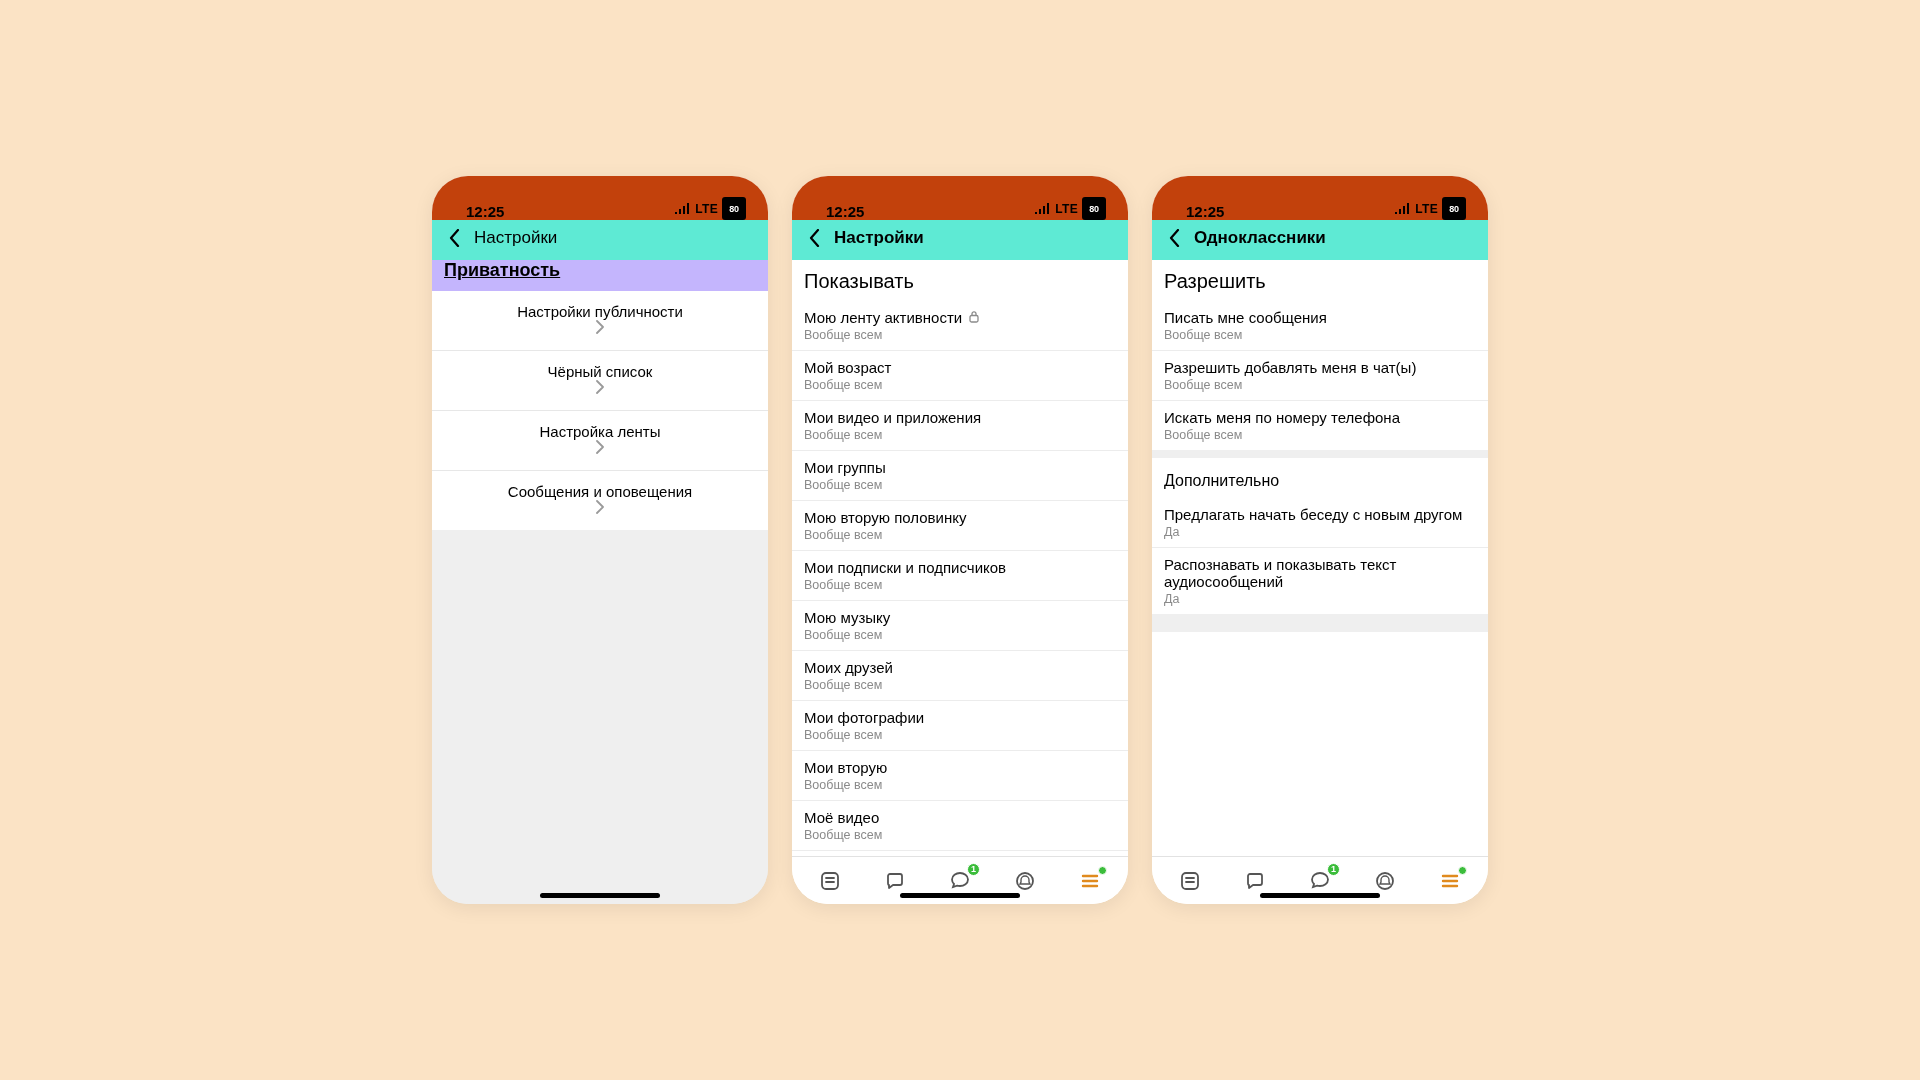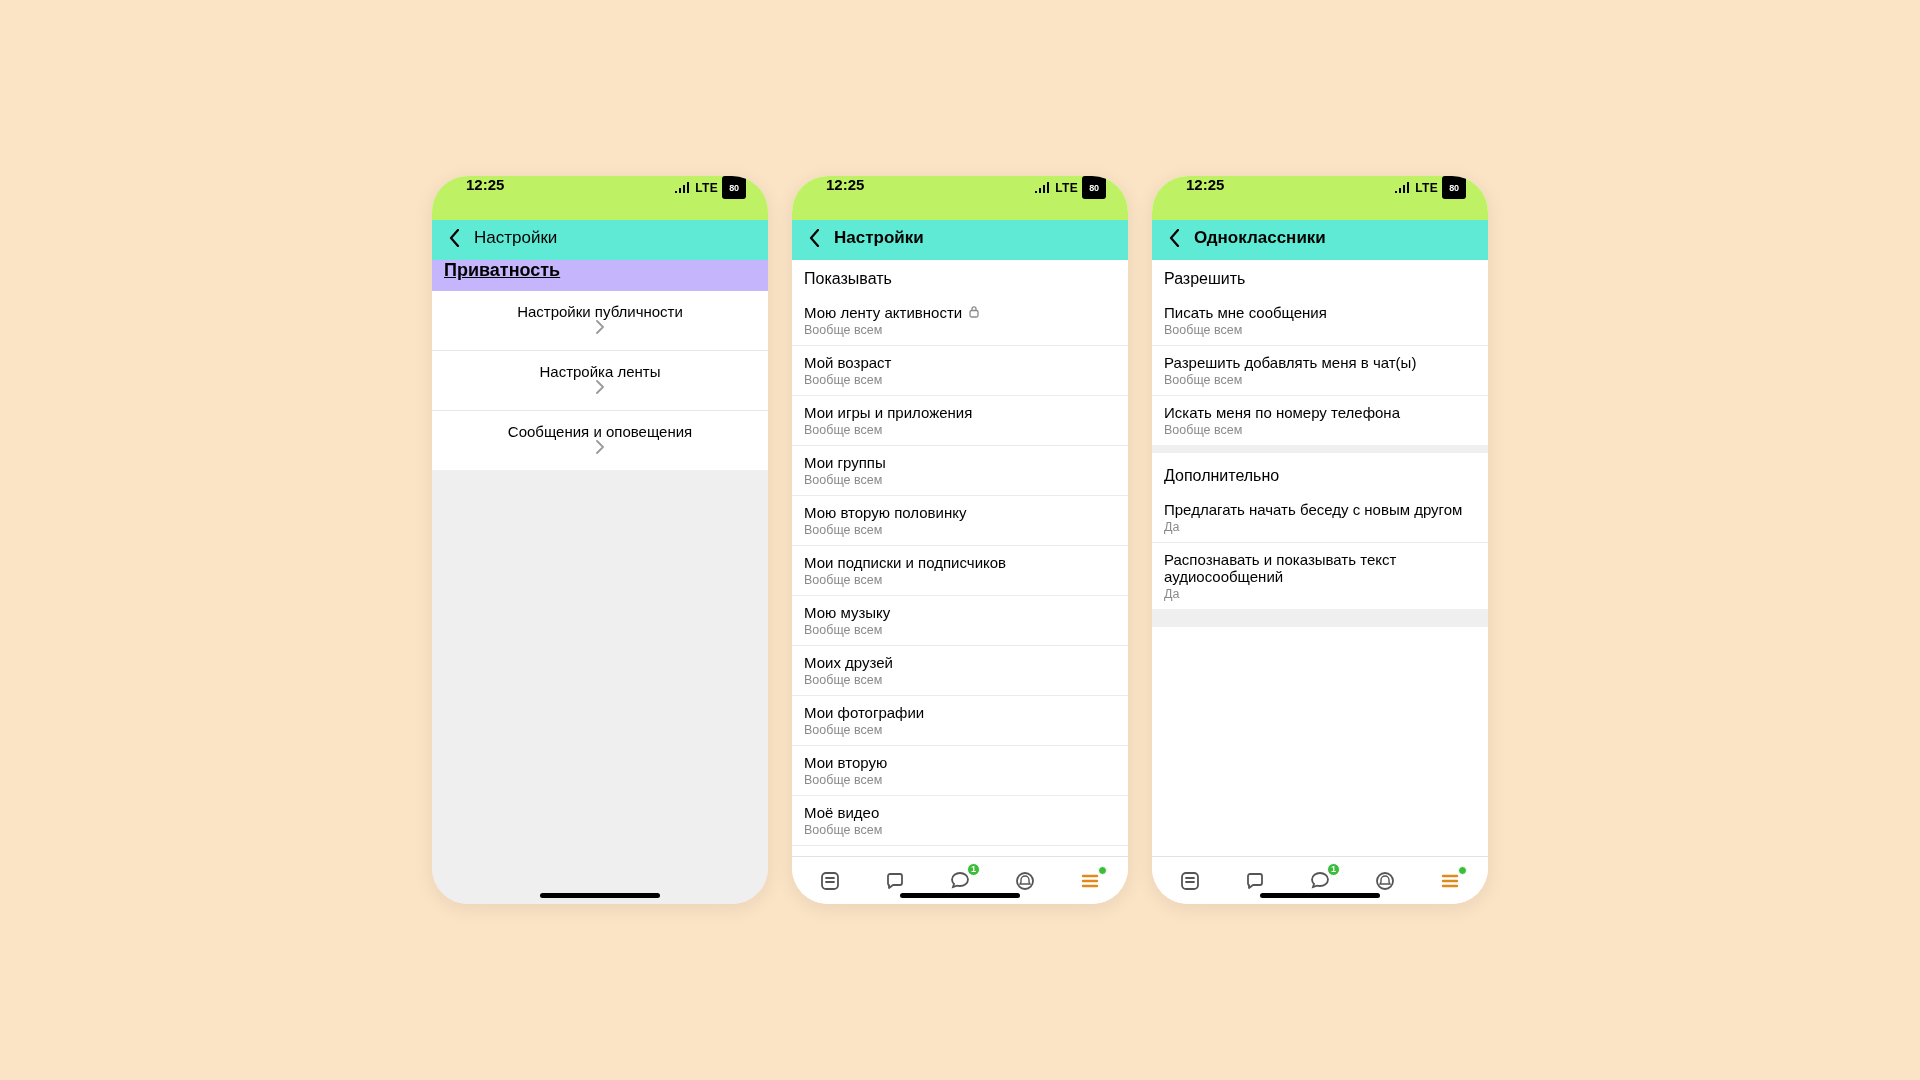--- a/index.html
+++ b/index.html
@@ -20,23 +20,23 @@
     border-radius: 36px;
     box-shadow: 0 4px 20px rgba(0,0,0,.08);
     overflow: hidden;
     display: flex;
     flex-direction: column;
     position: relative;
   }
   .phone.white { background: #ffffff; }
   .status-bar {
     height: 44px;
-    background: #bef264;
+    background: #c2410c;
     display: flex;
-    align-items: flex-start;
+    align-items: flex-end;
     justify-content: space-between;
     padding: 0 22px 0 34px;
     font-size: 15px;
     font-weight: 600;
     color: #000;
   }
   .status-right { display: flex; align-items: center; gap: 4px; font-size: 12px; }
   .signal-icon, .battery-icon { display: inline-flex; }
   .lte { font-weight: 600; letter-spacing: .3px; }
   .battery {
@@ -58,21 +58,21 @@
   .nav-title { font-size: 17px; color:#000; }
   .nav-title.bold { font-weight: 600; }
   .page-title {
     background:#c4b5fd;
     padding: 0 12px 10px 12px;
     font-size: 18px; font-weight: 700; color:#000;text-decoration:underline;
   }
   .section-title {
     background:#fff;
     padding: 10px 12px 8px 12px;
-    font-size: 16px; color:#000;
+    font-size: 20px; color:#000;
   }
   .divider-gap {
     height: 8px; background:#efefef;
   }
   .list { background:#fff; }
   .row {
     display:flex; align-items:center; justify-content:space-between;
     padding: 12px 12px;
     border-bottom: 1px solid #e7e7e7;
     flex-direction: column;
@@ -147,20 +147,26 @@
   </div>
   <div class="page-title">Приватность</div>
   <div class="list">
     <div class="row">
       <span class="label">Настройки публичности</span>
       <span class="chev"><svg width="8" height="14" viewBox="0 0 8 14">
             <path d="M1 1l6 6-6 6" stroke="#9a9a9a" stroke-width="1.8" fill="none" stroke-linecap="round" stroke-linejoin="round"></path>
           </svg></span>
     </div>
     <div class="row">
+      <span class="label">Чёрный список</span>
+      <span class="chev"><svg width="8" height="14" viewBox="0 0 8 14">
+            <path d="M1 1l6 6-6 6" stroke="#9a9a9a" stroke-width="1.8" fill="none" stroke-linecap="round" stroke-linejoin="round"></path>
+          </svg></span>
+    </div>
+    <div class="row">
       <span class="label">Настройка ленты</span>
       <span class="chev"><svg width="8" height="14" viewBox="0 0 8 14">
             <path d="M1 1l6 6-6 6" stroke="#9a9a9a" stroke-width="1.8" fill="none" stroke-linecap="round" stroke-linejoin="round"></path>
           </svg></span>
     </div>
     <div class="row">
       <span class="label">Сообщения и оповещения</span>
       <span class="chev"><svg width="8" height="14" viewBox="0 0 8 14">
             <path d="M1 1l6 6-6 6" stroke="#9a9a9a" stroke-width="1.8" fill="none" stroke-linecap="round" stroke-linejoin="round"></path>
           </svg></span>
@@ -201,21 +207,21 @@
               <path d="M4 5.5V3.8a2 2 0 0 1 4 0v1.7" fill="none" stroke="#8a8a8a" stroke-width="1.3"></path>
             </svg></span>
       </div>
       <div class="s">Вообще всем</div>
     </div>
     <div class="row2">
         <div class="t">Мой возраст</div>
         <div class="s">Вообще всем</div>
       </div>
     <div class="row2">
-        <div class="t">Мои игры и приложения</div>
+        <div class="t">Мои видео и приложения</div>
         <div class="s">Вообще всем</div>
       </div>
     <div class="row2">
         <div class="t">Мои группы</div>
         <div class="s">Вообще всем</div>
       </div>
     <div class="row2">
         <div class="t">Мою вторую половинку</div>
         <div class="s">Вообще всем</div>
       </div>

